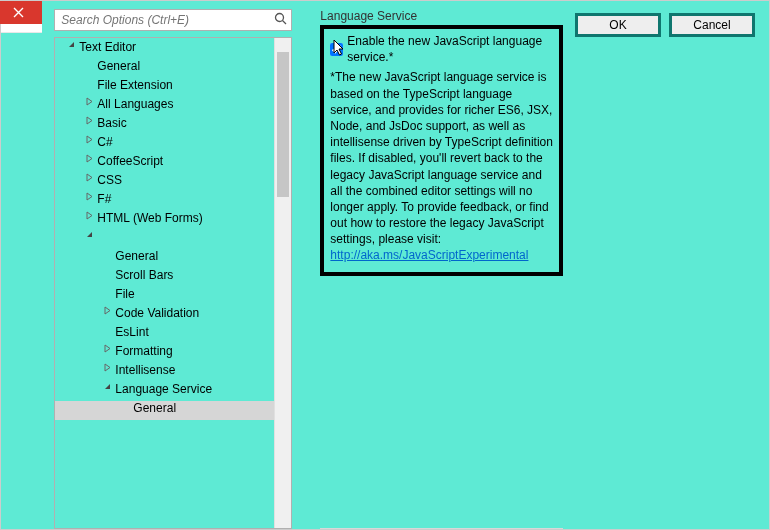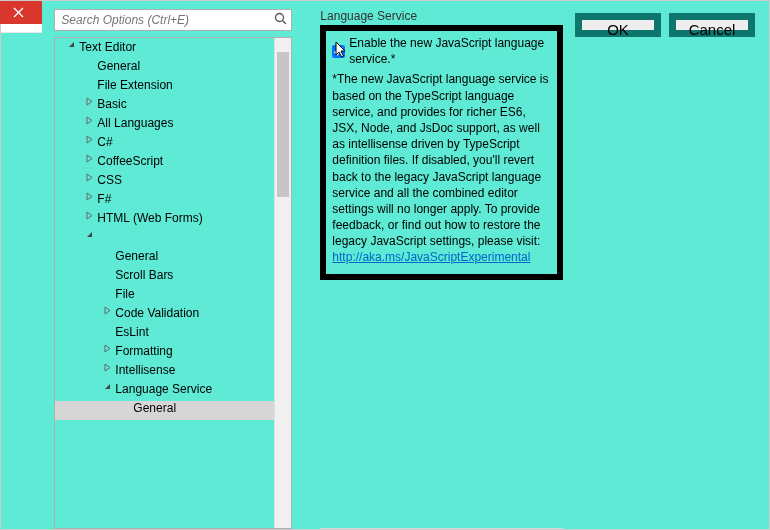--- a/index.html
+++ b/index.html
@@ -145,21 +145,21 @@
     display: flex;
     flex-direction: column;
     position: relative;
   }
   .group-label {
     font-size: 12px;
     color: #333;
     margin-bottom: 2px;
   }
   .group-box {
-    border: 6px solid #000000;
+    border: 4px solid #000000;
     padding: 4px 6px 8px 6px;
     font-size: 12px;
     line-height: 1.35;
   }
   .cb-row {
     display: flex;
     align-items: center;
     gap: 4px;
     margin-bottom: 4px;
     position: relative;
@@ -191,22 +191,22 @@
     display: flex;
     align-items: center;
     justify-content: flex-end;
     gap: 8px;
     padding-right: 14px;
   }
   .footer button {
     width: 86px;
     height: 24px;
     background: #eee;
-    border: 7px solid #0f766e;
-    font-size: 15px;
+    border: 3px solid #0f766e;
+    font-size: 12px;
     cursor: pointer;
   }
 </style>
 </head>
 <body>
 
 <div class="window">
 
   <div class="titlebar">
     <span class="title">Options</span>
@@ -255,30 +255,30 @@
               <span class="exp"></span>
               <span class="lbl">File Extension</span>
             </div>
             <div class="row">
               <span class="ind" style="width: 24px;"></span>
               <span class="exp">
                 <svg width="9" height="9" viewBox="0 0 9 9">
                   <path d="M2 1 L7 4.5 L2 8 Z" fill="none" stroke="#666" stroke-width="1"></path>
                 </svg>
               </span>
+              <span class="lbl">All Languages</span>
+            </div>
+            <div class="row">
+              <span class="ind" style="width: 24px;"></span>
+              <span class="exp">
+                <svg width="9" height="9" viewBox="0 0 9 9">
+                  <path d="M2 1 L7 4.5 L2 8 Z" fill="none" stroke="#666" stroke-width="1"></path>
+                </svg>
+              </span>
               <span class="lbl">Basic</span>
-            </div>
-            <div class="row">
-              <span class="ind" style="width: 24px;"></span>
-              <span class="exp">
-                <svg width="9" height="9" viewBox="0 0 9 9">
-                  <path d="M2 1 L7 4.5 L2 8 Z" fill="none" stroke="#666" stroke-width="1"></path>
-                </svg>
-              </span>
-              <span class="lbl">All Languages</span>
             </div>
             <div class="row">
               <span class="ind" style="width: 24px;"></span>
               <span class="exp">
                 <svg width="9" height="9" viewBox="0 0 9 9">
                   <path d="M2 1 L7 4.5 L2 8 Z" fill="none" stroke="#666" stroke-width="1"></path>
                 </svg>
               </span>
               <span class="lbl">C#</span>
             </div>

